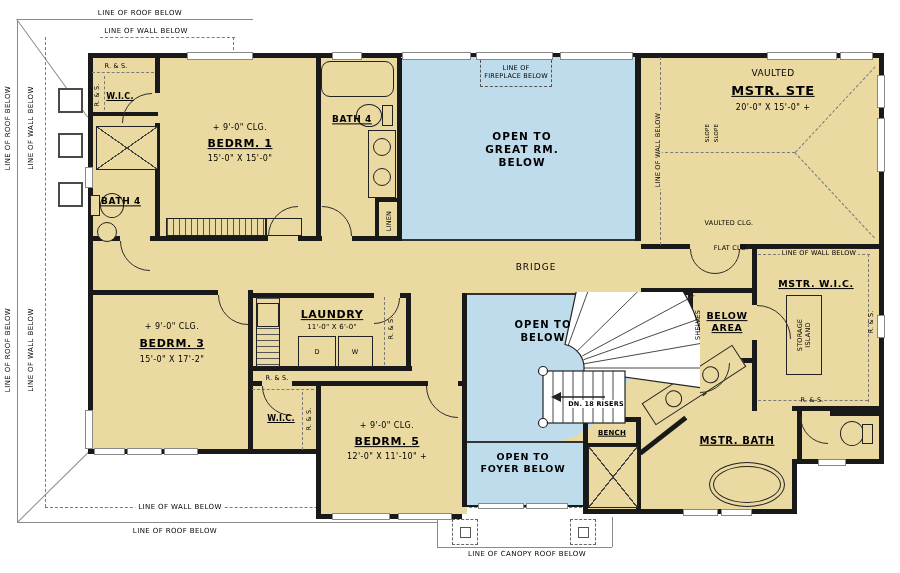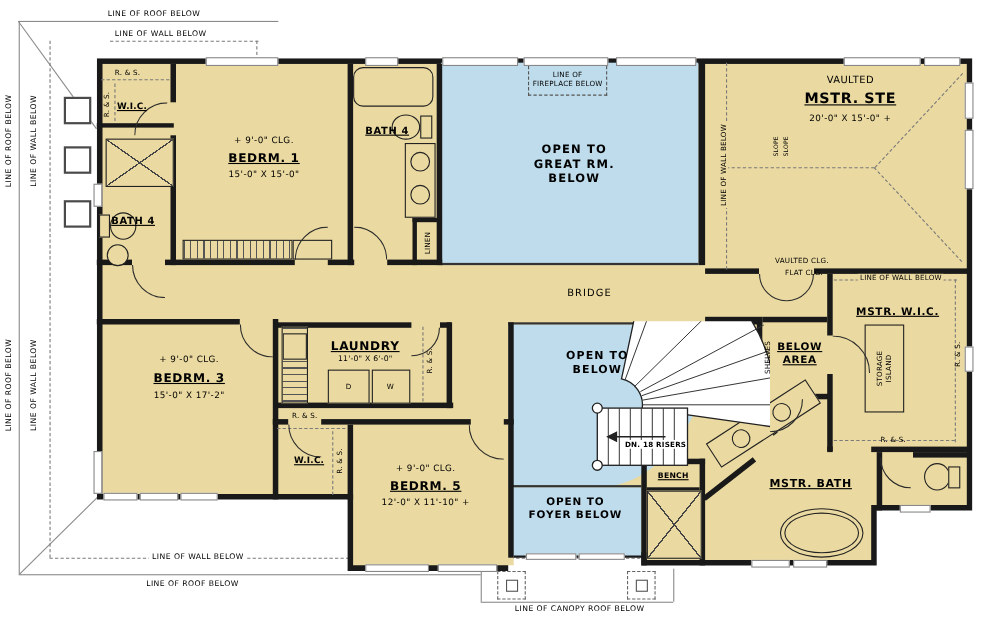--- a/index.html
+++ b/index.html
@@ -291,21 +291,21 @@
 BELOW</span>
   <span class="lbl" style="left:523px;top:463px;font-size:9.5px;font-weight:bold;letter-spacing:.8px;">OPEN TO
 FOYER BELOW</span>
 
   <span class="lbl" style="left:773px;top:74px;font-size:9px;">VAULTED</span>
   <span class="lbl ttl big" style="left:773px;top:91px;">MSTR. STE</span>
   <span class="lbl" style="left:773px;top:108px;">20'-0" X 15'-0" +</span>
   <span class="lbl sm rot tbg" style="left:658px;top:150px;">LINE OF WALL BELOW</span>
   <span class="lbl sm rot" style="left:707px;top:133px;font-size:5.5px;">SLOPE</span>
   <span class="lbl sm rot" style="left:716px;top:133px;font-size:5.5px;">SLOPE</span>
-  <span class="lbl sm" style="left:729px;top:237px;">VAULTED CLG.</span>
+  <span class="lbl sm" style="left:729px;top:223px;">VAULTED CLG.</span>
   <span class="lbl sm" style="left:731px;top:248px;">FLAT CLG.</span>
   <span class="lbl sm tbg" style="left:819px;top:253px;">LINE OF WALL BELOW</span>
 
   <span class="lbl" style="left:536px;top:268px;font-size:9px;letter-spacing:1px;">BRIDGE</span>
   <span class="lbl ttl" style="left:816px;top:284px;font-size:9.5px;">MSTR. W.I.C.</span>
   <span class="lbl sm rot" style="left:804px;top:335px;">STORAGE
 ISLAND</span>
   <span class="lbl sm rot" style="left:871px;top:322px;">R. &amp; S.</span>
   <span class="lbl sm" style="left:812px;top:400px;">R. &amp; S.</span>
   <span class="lbl ttl" style="left:727px;top:322px;font-size:9.5px;">BELOW

